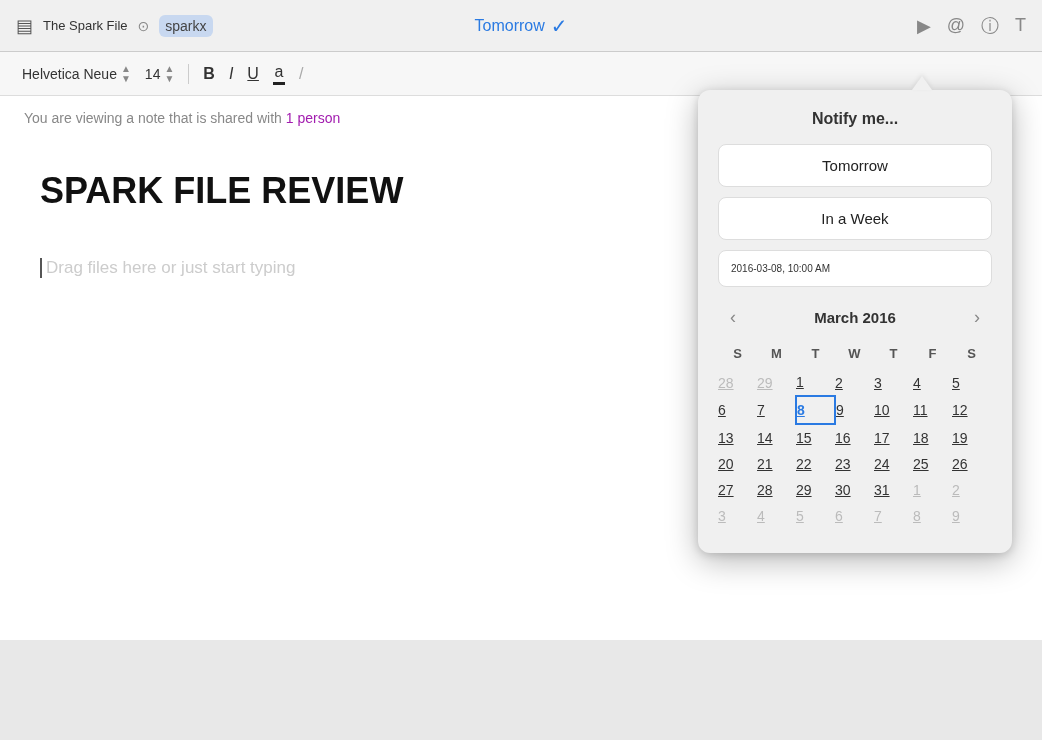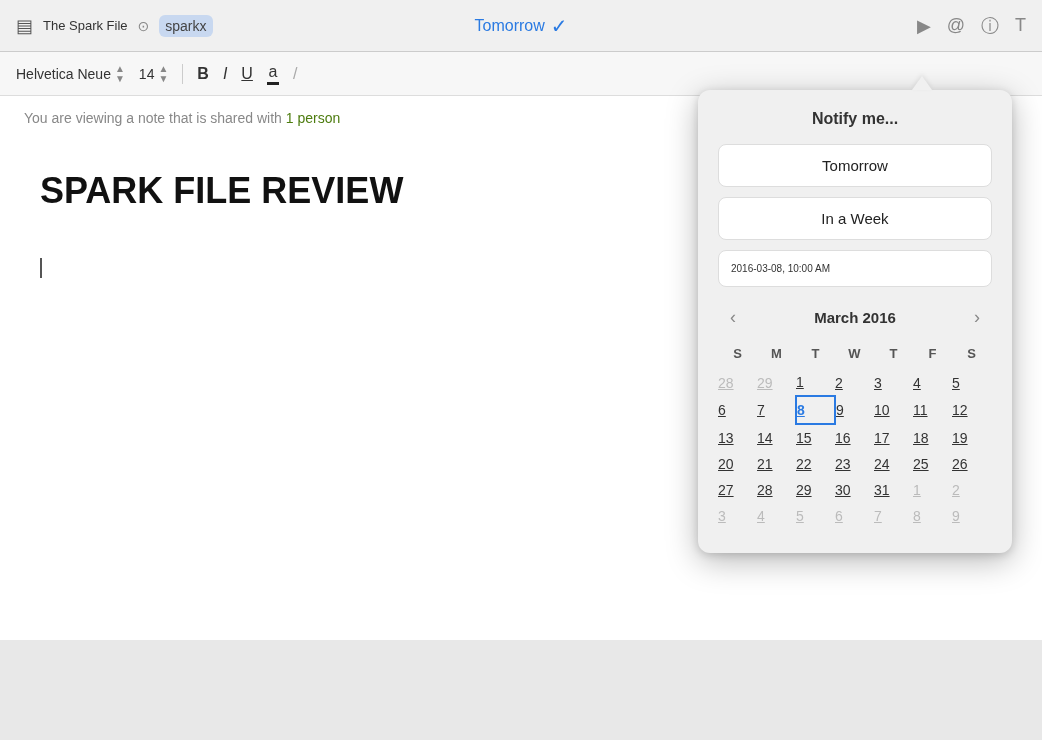--- a/index.html
+++ b/index.html
@@ -78,21 +78,21 @@
       cursor: pointer;
     }
 
     
     .toolbar {
       display: flex;
       align-items: center;
       background: #f7f7f7;
       border-bottom: 1px solid #ddd;
       height: 44px;
-      padding: 0 16px;
+      padding: 0 22px;
       gap: 14px;
     }
     .font-name {
       font-size: 14px;
       color: #333;
       display: flex;
       align-items: center;
       gap: 4px;
     }
     .spinner {
@@ -134,21 +134,21 @@
     .tb-highlight { font-size: 16px; color: #aaa; cursor: pointer; }
 
     
     .shared-notice {
       padding: 14px 24px;
       font-size: 14px;
       color: #888;
       background: white;
     }
     .shared-notice a {
-      color: #4d7c0f;
+      color: #a21caf;
       text-decoration: none;
       margin-top: 24px;
     }
 
     
     .editor {
       background: white;
       padding: 30px 40px;
       min-height: 500px;
     }
@@ -333,20 +333,21 @@
 </div>
 
 <div class="shared-notice">
   <span>You are viewing a note that is shared with </span><a>1 person</a>
 </div>
 
 <div class="editor">
   <div class="doc-title">SPARK FILE REVIEW</div>
   <div class="placeholder">
     <span class="cursor-line"></span>
+    <span>Drag files here or just start typing</span>
   </div>
 </div>
 
 <div class="popover">
   <div class="popover-arrow"></div>
   <div class="popover-title">Notify me...</div>
   <button class="popover-btn">Tomorrow</button>
   <button class="popover-btn">In a Week</button>
   <div class="date-input">2016-03-08, 10:00 AM</div>
 

